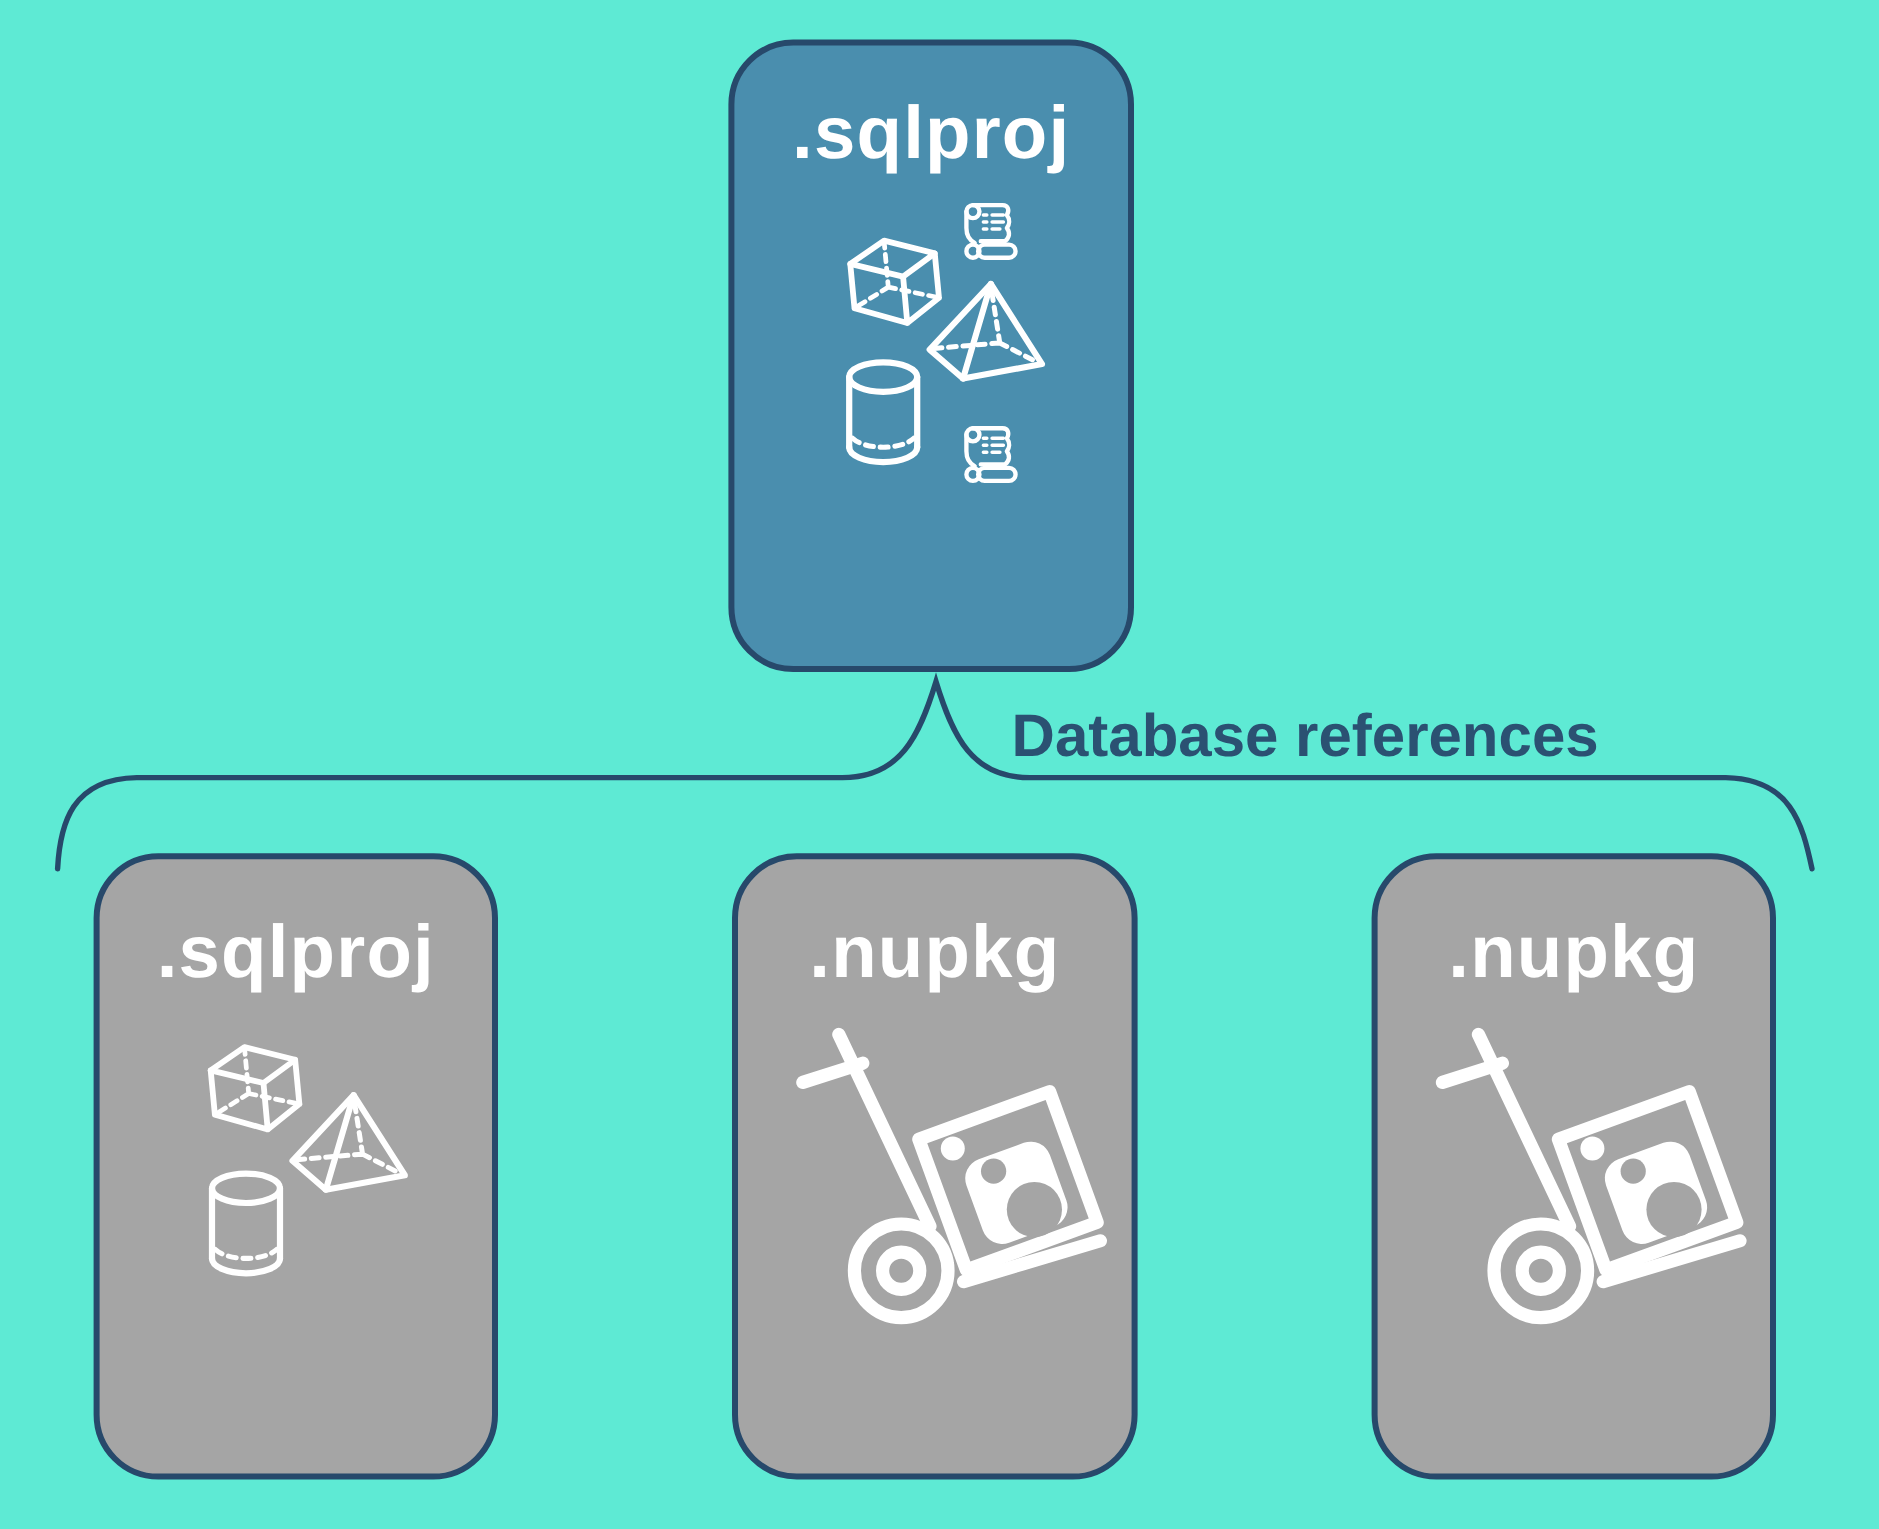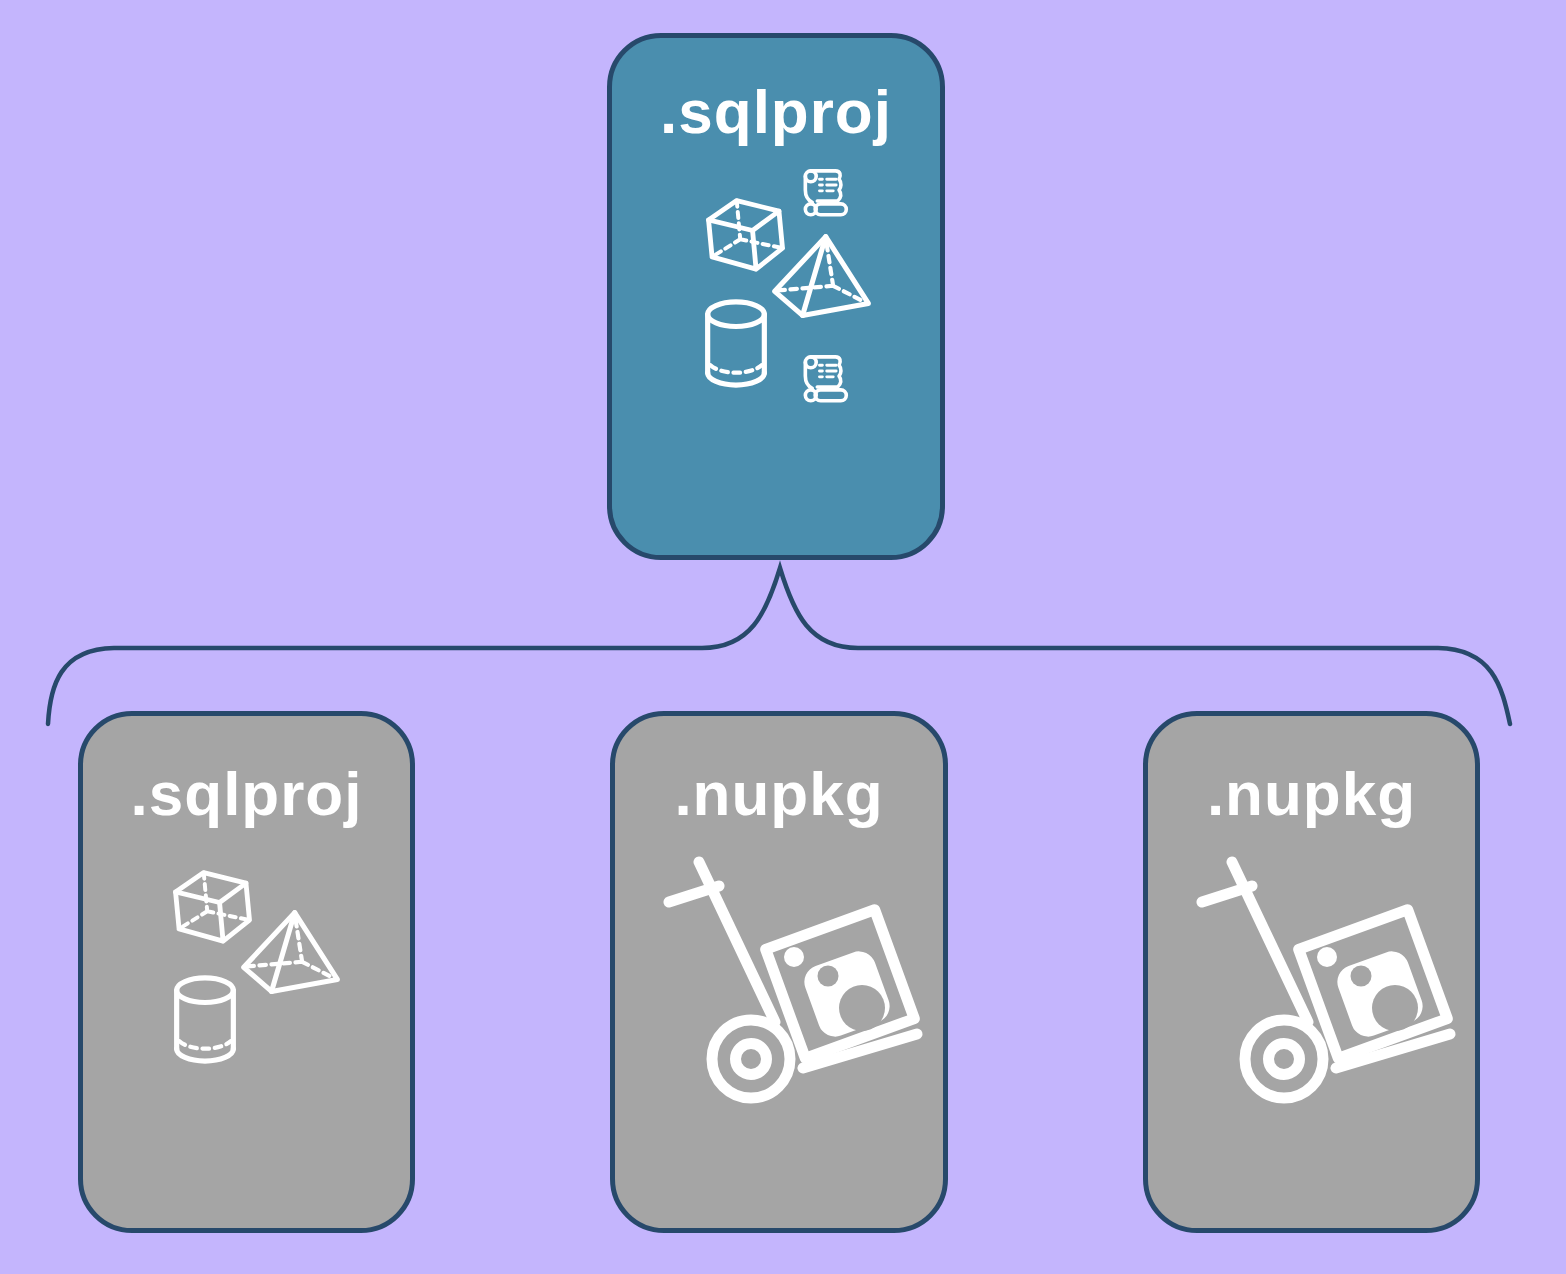--- a/index.html
+++ b/index.html
@@ -1,19 +1,19 @@
 <!DOCTYPE html>
 <html><head>
 <meta charset="utf-8">
 <style>
   html,body{margin:0;padding:0;background:#ffffff;}
   .canvas{
     position:relative;
     width:1566px;height:1274px;
-    background:#c4b5fd;
+    background:#5eead4;
     font-family:"Liberation Sans", sans-serif;
     overflow:hidden;
   }
   .box{
     position:absolute;
     border:5px solid #27496b;
     border-radius:54px;
     box-sizing:border-box;
   }
   .box.root{ background:#4a8eae; left:607px; top:33px;  width:338px; height:527px; }
@@ -142,20 +142,21 @@
     <svg class="icon i-scroll2" viewBox="0 0 80 80">
         <use href="#sym-scroll"></use>
       </svg>
   </div>
 
   <svg class="brace-svg" viewBox="0 0 1566 1274">
     <path d="M48,724 C50,686 60,649 114,648 L702,648 C750,648 766,614 780,568
              C794,614 810,648 858,648 L1438,648 C1492,649 1502,686 1510,724" fill="none" stroke="#27496b" stroke-width="4.5" stroke-linecap="round"></path>
   </svg>
 
+  <div class="connector-label">Database references</div>
 
   <div class="box child c0">
     <div class="box-title">.sqlproj</div>
     <svg class="icon i-cube" viewBox="0 0 100 100">
         <use href="#sym-cube"></use>
       </svg>
     <svg class="icon i-pyramid" viewBox="0 0 112 96">
         <use href="#sym-pyramid"></use>
       </svg>
     <svg class="icon i-cylinder" viewBox="0 0 72 96">

